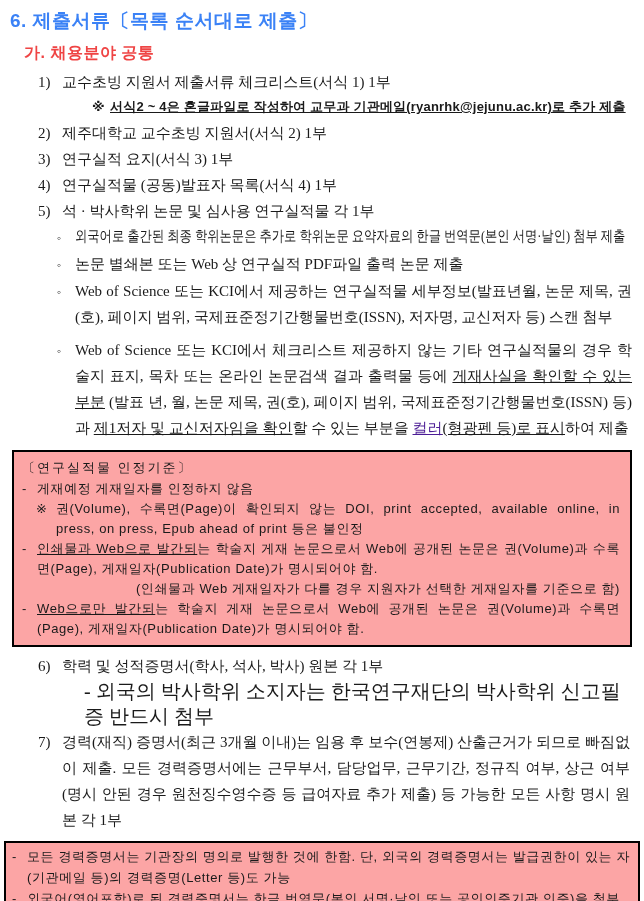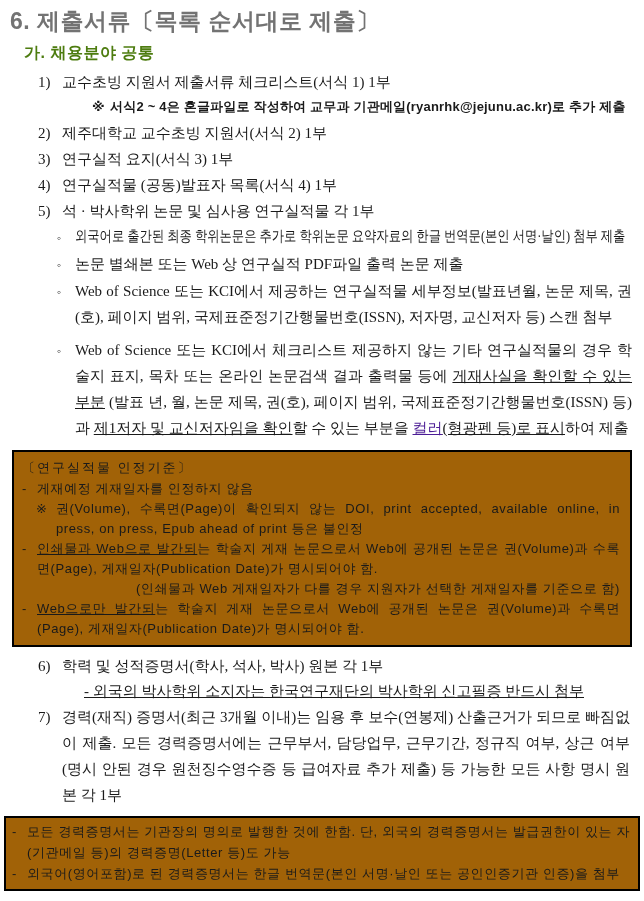--- a/index.html
+++ b/index.html
@@ -6,67 +6,67 @@
   body{
     width:644px;height:901px;overflow:hidden;background:#ffffff;
     color:#1a1a1a;
     font-family:"Liberation Serif","DejaVu Serif",serif;
     -webkit-font-smoothing:antialiased;
   }
   .page{padding:6px 4px 0 4px;}
 
   .doc-title{
     font-family:"Liberation Sans","DejaVu Sans",sans-serif;
-    font-weight:bold;font-size:23px;line-height:26px;
-    margin:2px 0 7px 6px;letter-spacing:0.5px;color:#737373;
+    font-weight:bold;font-size:19px;line-height:26px;
+    margin:2px 0 7px 6px;letter-spacing:0.5px;color:#3b82f6;
   }
   .section-heading{
     font-family:"Liberation Sans","DejaVu Sans",sans-serif;
     font-weight:bold;font-size:16px;line-height:23px;
-    margin:0 0 5px 20px;letter-spacing:0.5px;color:#4d7c0f;
+    margin:0 0 5px 20px;letter-spacing:0.5px;color:#ef4444;
   }
 
   .main-list{padding-left:34px;font-size:15px;}
   .row{display:flex;align-items:flex-start;}
   .num{flex:none;width:24px;line-height:26px;}
   .itx{flex:1;line-height:26px;text-align:justify;padding-right:10px;}
 
   .note1{
     margin:1px 0 2px 54px;display:flex;align-items:flex-start;
     font-family:"Liberation Sans","DejaVu Sans",sans-serif;
     font-weight:bold;font-size:13px;line-height:22px;
   }
   .note1 .mk{flex:none;width:18px;text-decoration:none;}
-  .note1 .ntx{letter-spacing:0.2px;}
+  .note1 .ntx{text-decoration:underline;letter-spacing:0.2px;}
 
   .bullets{padding-left:53px;font-size:15px;}
   .b-mk{flex:none;width:18px;line-height:26px;font-size:12px;padding-top:1px;}
   .btx{flex:1;line-height:26px;text-align:justify;padding-right:8px;}
   .condensed{display:inline-block;transform:scaleX(0.82);transform-origin:0 50%;white-space:nowrap;}
   .gap-top{margin-top:7px;}
 
   .u{text-decoration:underline;}
   .red{color:#4c1d95;}
 
   .kbox{
-    border:2px solid #000;background:#a16207;
+    border:2px solid #000;background:#fca5a5;
     font-family:"Liberation Sans","DejaVu Sans",sans-serif;
     font-size:13px;line-height:20px;letter-spacing:0.6px;
   }
   .box1{margin:9px 8px 6px 8px;padding:5px 10px 6px 8px;}
   .box2{margin:8px 0 0 0;padding:3px 8px 5px 6px;line-height:21px;}
   .kbox .box-title{line-height:22px;letter-spacing:2px;}
   .box-row{display:flex;align-items:flex-start;}
   .box-dash{flex:none;width:15px;}
   .box-tx{flex:1;text-align:justify;}
   .box-note{padding-left:14px;display:flex;align-items:flex-start;}
   .box-note .mk2{flex:none;width:20px;}
   .box-sub{padding-left:15px;text-align:right;}
 
-  .dash-line{padding-left:46px;font-size:15px;line-height:25px;text-decoration:underline;}
+  .dash-line{padding-left:46px;font-size:20px;line-height:25px;}
 </style>
 </head>
 <body>
 
 <div class="page">
 
   <div class="doc-title">6. 제출서류〔목록 순서대로 제출〕</div>
   <div class="section-heading">가. 채용분야 공통</div>
 
   <div class="main-list">

